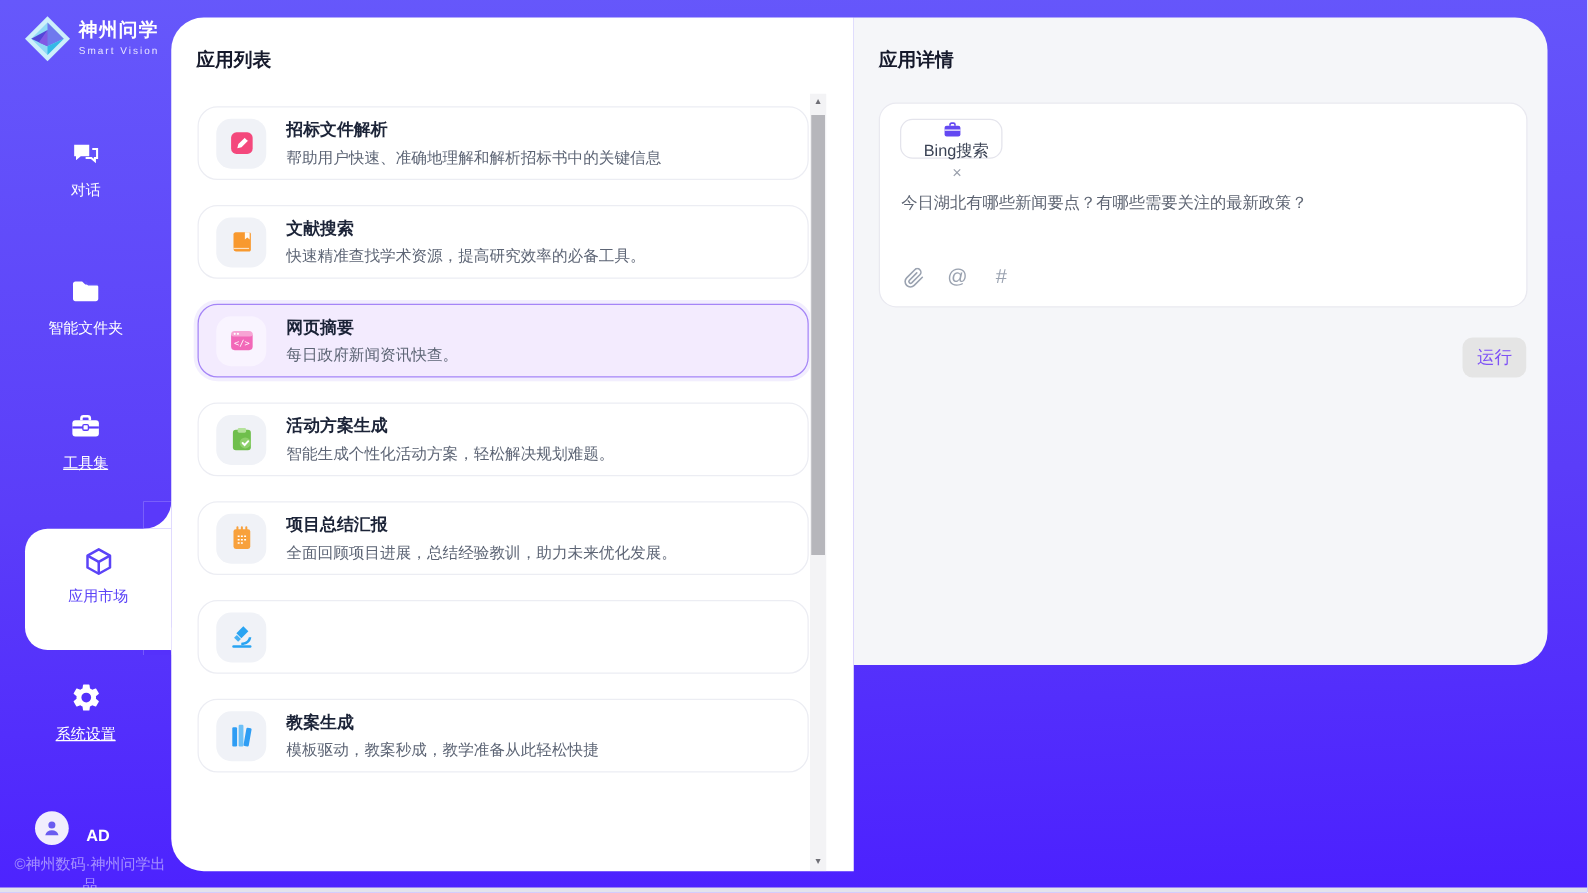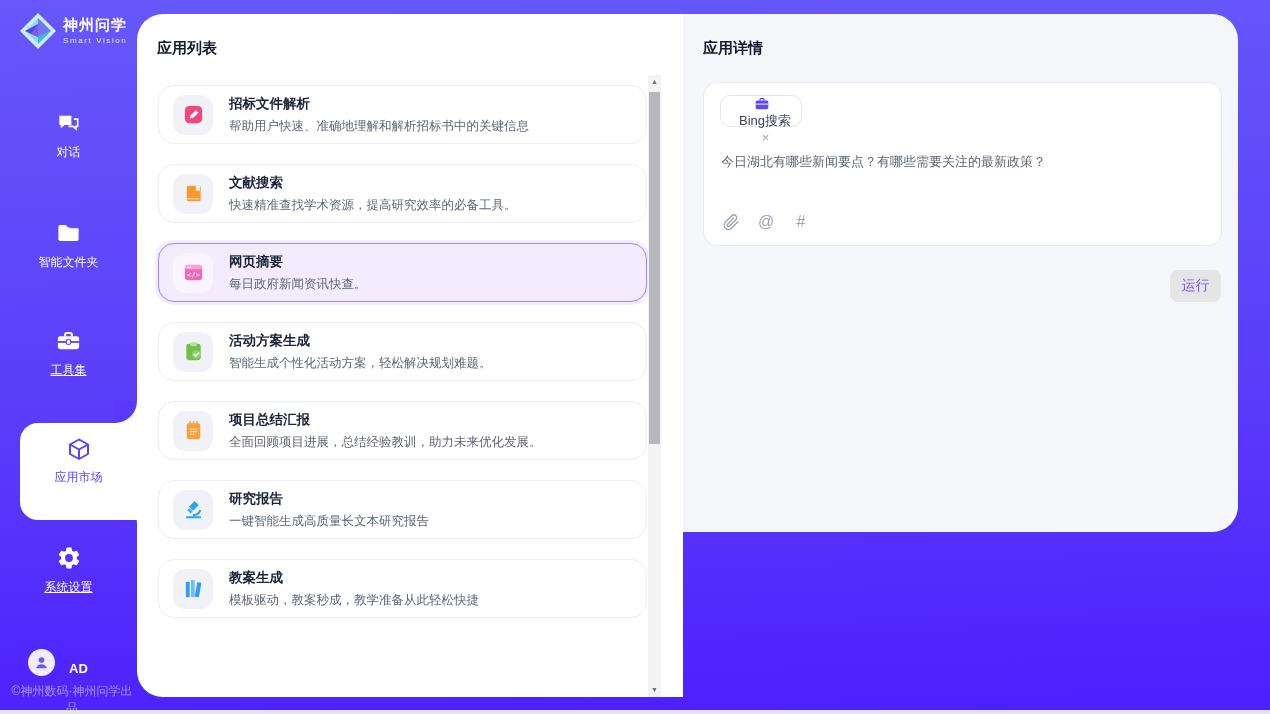--- a/index.html
+++ b/index.html
@@ -232,24 +232,20 @@
         </div>
         <div class="app-card">
           <div class="app-ic">
             <svg viewBox="0 0 24 24" width="23" height="23" fill="#29a4f2">
               <path d="M13.2 3.2l4.2 4.2-5.8 5.8-4.2-4.2z"></path>
               <path d="M7.8 10.4l-2.3 2.3 3.4 3.4 2.3-2.3z" opacity=".85"></path>
               <rect x="4" y="19" width="16" height="2.1" rx="1"></rect>
               <path d="M11.5 16.8c3.4 0 5.7-1.6 6.3-4.4h2.1c-.6 4.3-3.9 6.5-8.4 6.5z"></path>
             </svg>
           </div>
-          <div class="app-tx">
-            <div class="app-name">研究报告</div>
-            <div class="app-desc">一键智能生成高质量长文本研究报告</div>
-          </div>
         </div>
         <div class="app-card">
           <div class="app-ic">
             <svg viewBox="0 0 24 24" width="23" height="23" fill="#2e9df4">
               <rect x="4" y="5" width="4" height="16" rx="1"></rect>
               <rect x="9.3" y="3" width="4" height="18" rx="1" fill="#6dc0f7"></rect>
               <rect x="14.6" y="5.5" width="4.4" height="15.5" rx="1" transform="rotate(10 16.8 13)"></rect>
             </svg>
           </div>
           <div class="app-tx">

